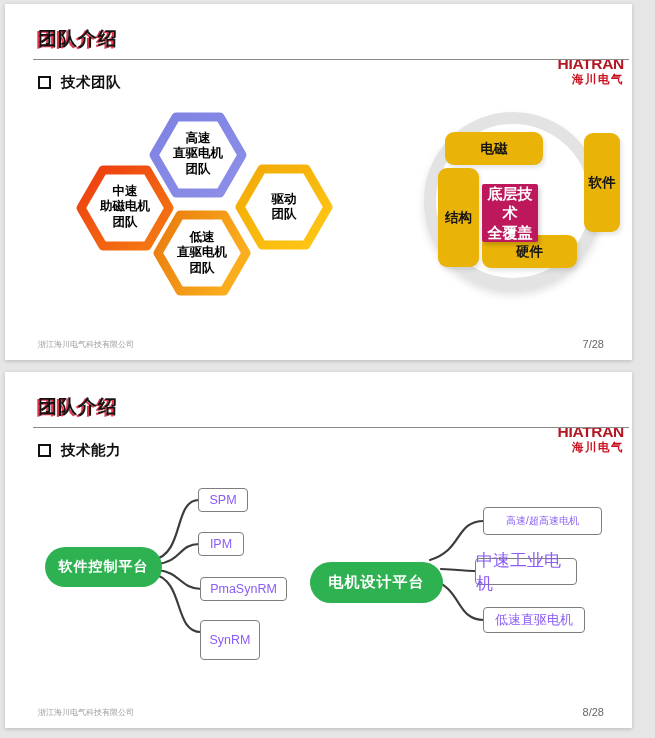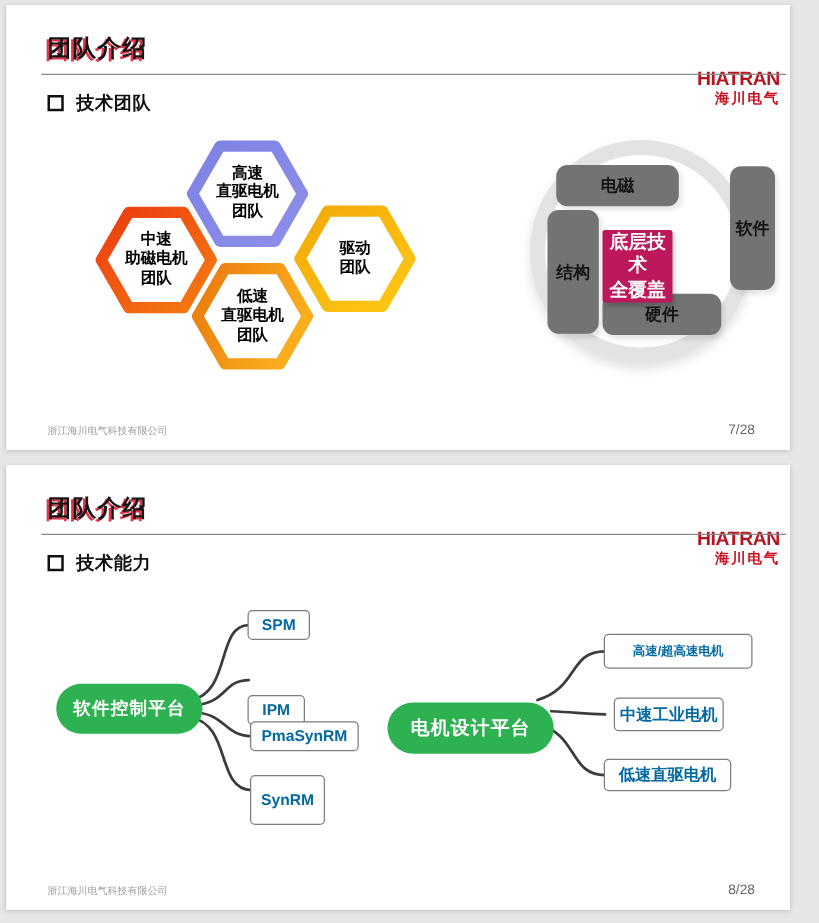--- a/index.html
+++ b/index.html
@@ -39,21 +39,21 @@
   .hexlabel{
     position:absolute;transform:translate(-50%,-50%);text-align:center;
     font-weight:bold;font-size:12.5px;line-height:1.22;color:#000;width:96px;
   }
   .ring{
     position:absolute;left:419px;top:108px;width:154px;height:154px;
     border:12px solid #e3e3e3;border-radius:50%;background:#fff;
     box-shadow:0 5px 9px rgba(0,0,0,0.13);box-sizing:content-box;
   }
   .panel{
-    position:absolute;background:#737373;border-radius:9px;
+    position:absolute;background:#eab308;border-radius:9px;
     display:flex;align-items:center;justify-content:center;
     font-weight:bold;font-size:13.5px;color:#141414;
     box-shadow:2px 3px 4px rgba(0,0,0,0.10);
   }
   .panel-top{left:440px;top:128px;width:98px;height:33px;}
   .panel-right{left:543px;top:129px;width:36px;height:99px;margin-left:36px;}
   .panel-left{left:433px;top:164px;width:41px;height:99px;}
   .panel-bottom{left:477px;top:231px;width:95px;height:33px;}
   .core{
     position:absolute;left:477px;top:180px;width:56px;height:58px;
@@ -67,28 +67,28 @@
   .pill{
     position:absolute;background:#2eb150;color:#fff;font-weight:bold;
     display:flex;align-items:center;justify-content:center;
     border-radius:22px;letter-spacing:1px;
   }
   .pill-left{left:40px;top:175px;width:117px;height:40px;font-size:14px;}
   .pill-right{left:305px;top:190px;width:133px;height:41px;font-size:15px;}
   .node{
     position:absolute;background:#fff;border:1.6px solid #7d7d7d;border-radius:4px;
     display:flex;align-items:center;justify-content:center;
-    font-weight:bold;color:#0369a1;box-sizing:border-box;
+    font-weight:normal;color:#8b5cf6;box-sizing:border-box;
   }
   .n-spm{left:193px;top:116px;width:50px;height:24px;font-size:12.5px;}
-  .n-ipm{left:193px;top:160px;width:46px;height:24px;font-size:12.5px;margin-top:24px;}
+  .n-ipm{left:193px;top:160px;width:46px;height:24px;font-size:12.5px;}
   .n-pma{left:195px;top:205px;width:87px;height:24px;font-size:12.5px;}
   .n-syn{left:195px;top:248px;width:60px;height:40px;font-size:12.5px;}
   .n-high{left:478px;top:135px;width:119px;height:28px;font-size:10px;}
-  .n-mid{left:486px;top:186px;width:88px;height:27px;font-size:13px;}
+  .n-mid{left:470px;top:186px;width:102px;height:27px;font-size:17px;}
   .n-low{left:478px;top:235px;width:102px;height:26px;font-size:13px;}
 </style>
 </head>
 <body>
 
 <div>
 
   <section class="slide slide1">
     <h1 class="title">团队介绍</h1>
     <div class="logo">

